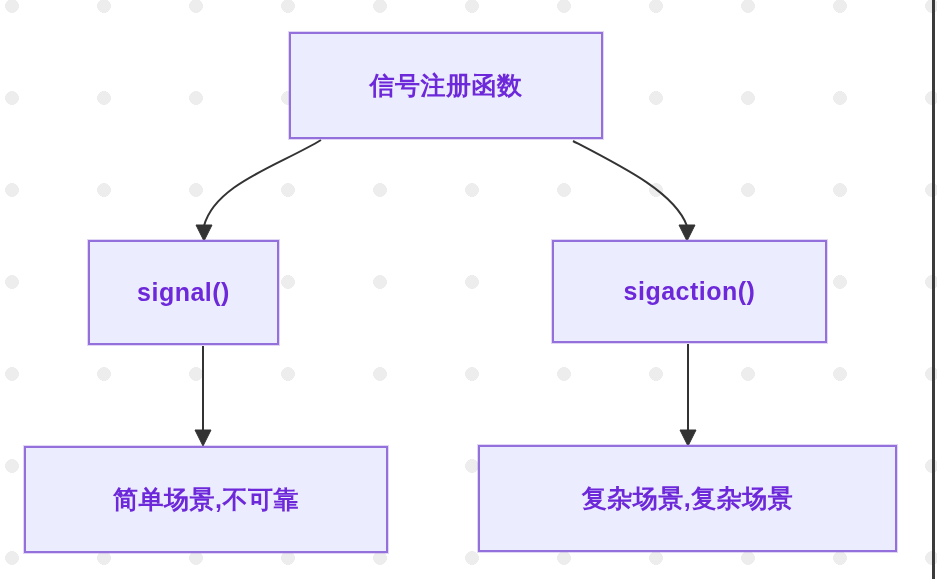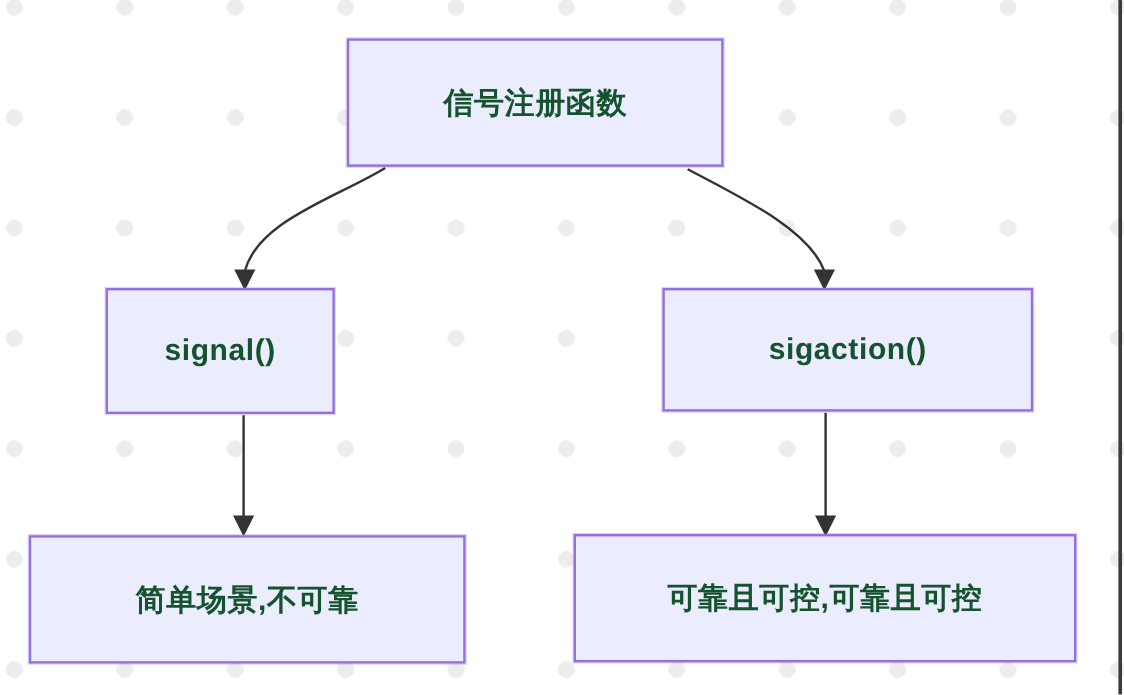--- a/index.html
+++ b/index.html
@@ -19,32 +19,32 @@
     background-size: 92px 92px;
     background-position: -34px -40px;
     background-repeat: repeat;
   }
   .node {
     position: absolute;
     box-sizing: border-box;
     background: #ECECFF;
     border: 2px solid #9370DB;
     box-shadow: 0 0 0 1px rgba(147, 112, 219, 0.28);
-    color: #14532d;
+    color: #6d28d9;
     display: flex;
     align-items: center;
     justify-content: center;
     font-size: 25px;
     font-weight: 600;
     text-align: center;
     letter-spacing: 0.5px;
   }
   #node-root             { left: 289px; top:  32px; width: 314px; height: 107px; }
   #node-signal           { left:  88px; top: 240px; width: 191px; height: 105px; }
-  #node-sigaction        { left: 552px; top: 240px; width: 309px; height: 103px; }
+  #node-sigaction        { left: 552px; top: 240px; width: 275px; height: 103px; }
   #node-signal-result    { left:  24px; top: 446px; width: 364px; height: 107px; }
   #node-sigaction-result { left: 478px; top: 445px; width: 419px; height: 107px; }
 
   #edge-layer {
     position: absolute;
     left: 0; top: 0;
     width: 937px; height: 579px;
     pointer-events: none;
   }
   #edge-layer path {
@@ -92,17 +92,17 @@
 
   <div class="node" id="node-sigaction">
     <span>sigaction()</span>
   </div>
 
   <div class="node" id="node-signal-result">
     <span>简单场景,不可靠</span>
   </div>
 
   <div class="node" id="node-sigaction-result">
-    <span>可靠且可控,可靠且可控</span>
+    <span>复杂场景,复杂场景</span>
   </div>
 
   <div id="pane-divider"></div>
 </div>
 
 </body></html>

